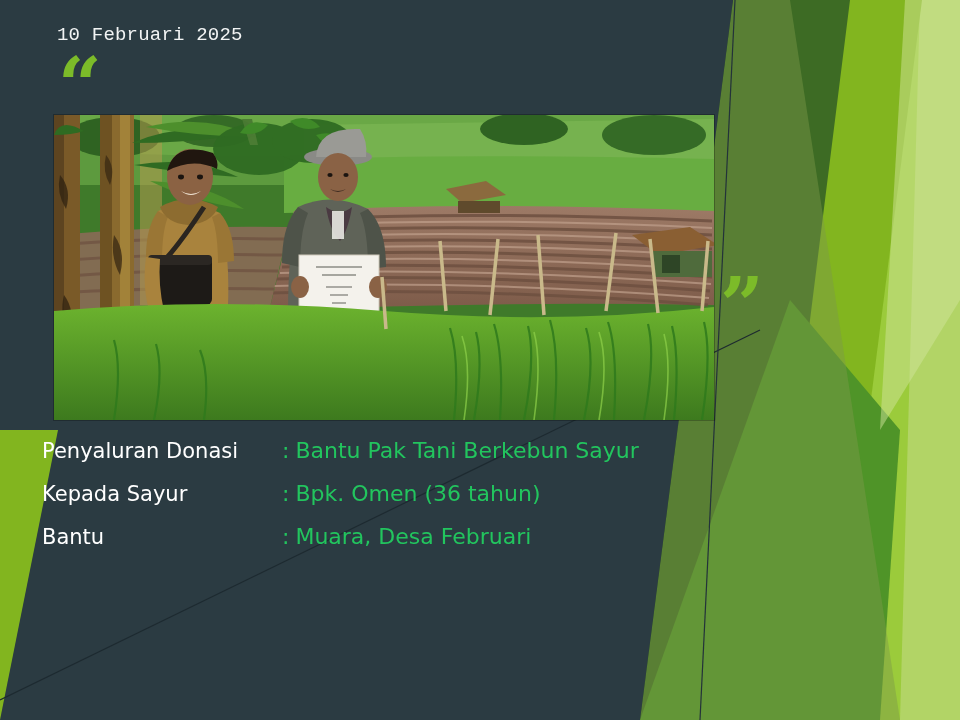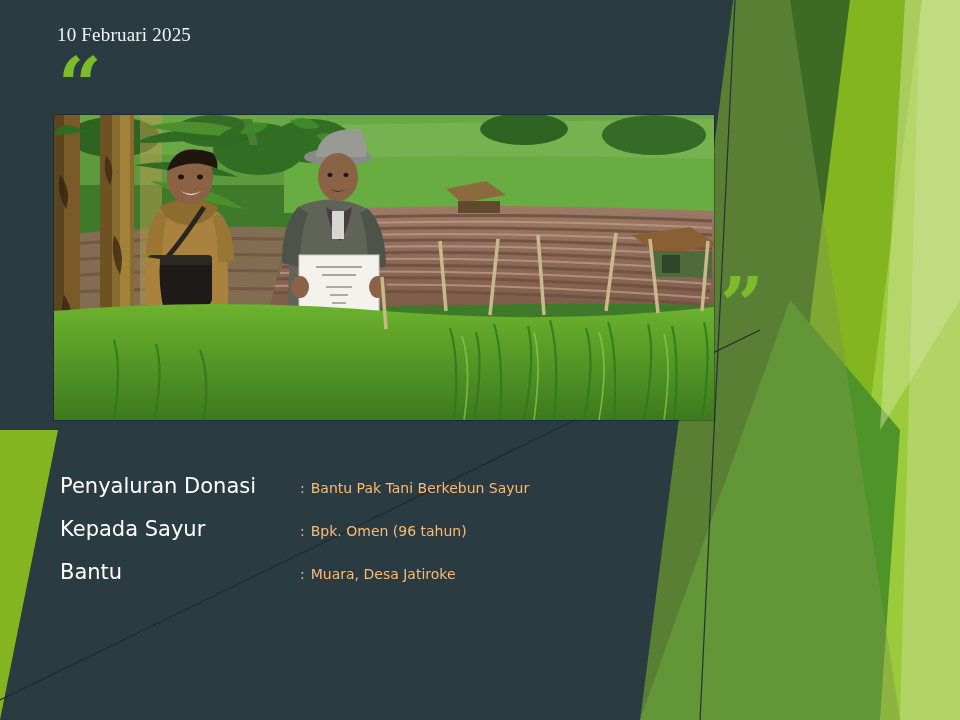--- a/index.html
+++ b/index.html
@@ -20,21 +20,21 @@
     position: absolute;
     left: 0; top: 0;
     width: 960px;
     height: 720px;
     display: block;
   }
   .date-text {
     position: absolute;
     left: 57px;
     top: 24px;
-    font-family: Liberation Serif, serif;
+    font-family: Liberation Mono, monospace;
     font-size: 19px;
     color: #f2f4f4;
     letter-spacing: 0.2px;
     white-space: nowrap;
   }
   .quote-mark {
     position: absolute;
     font-family: "DejaVu Serif", serif;
     color: #7cbb29;
     font-weight: 700;
@@ -56,41 +56,40 @@
     left: 54px;
     top: 115px;
     width: 660px;
     height: 305px;
     overflow: hidden;
     box-shadow: 0 0 0 1px rgba(0,0,0,0.25);
   }
   #photo svg { display: block; }
   .info-block {
     position: absolute;
-    left: 60px;
+    left: 42px;
     top: 438px;
     width: 640px;
   }
   .info-row {
     display: flex;
     align-items: baseline;
     height: 43px;
   }
   .info-label {
     width: 240px;
     flex: 0 0 240px;
     font-size: 21px;
     color: #ffffff;
     white-space: nowrap;
   }
   .info-value {
-    font-size: 14px;
-    color: #fdba74;
+    font-size: 22px;
+    color: #22c55e;
     white-space: nowrap;
-    margin-top: 42px;
   }
   .info-colon {
     margin-right: 6px;
   }
 </style>
 </head>
 <body>
 
 <div id="slide">
 
@@ -339,21 +338,21 @@
     </svg>
   </div>
 
   <div class="info-block">
     <div class="info-row">
       <span class="info-label">Penyaluran Donasi</span>
       <span class="info-value"><span class="info-colon">:</span><span>Bantu Pak Tani Berkebun Sayur</span></span>
     </div>
     <div class="info-row">
       <span class="info-label">Kepada Sayur</span>
-      <span class="info-value"><span class="info-colon">:</span><span>Bpk. Omen (96 tahun)</span></span>
+      <span class="info-value"><span class="info-colon">:</span><span>Bpk. Omen (36 tahun)</span></span>
     </div>
     <div class="info-row">
       <span class="info-label">Bantu</span>
-      <span class="info-value"><span class="info-colon">:</span><span>Muara, Desa Jatiroke</span></span>
+      <span class="info-value"><span class="info-colon">:</span><span>Muara, Desa Februari</span></span>
     </div>
   </div>
 
 </div>
 
 </body></html>

